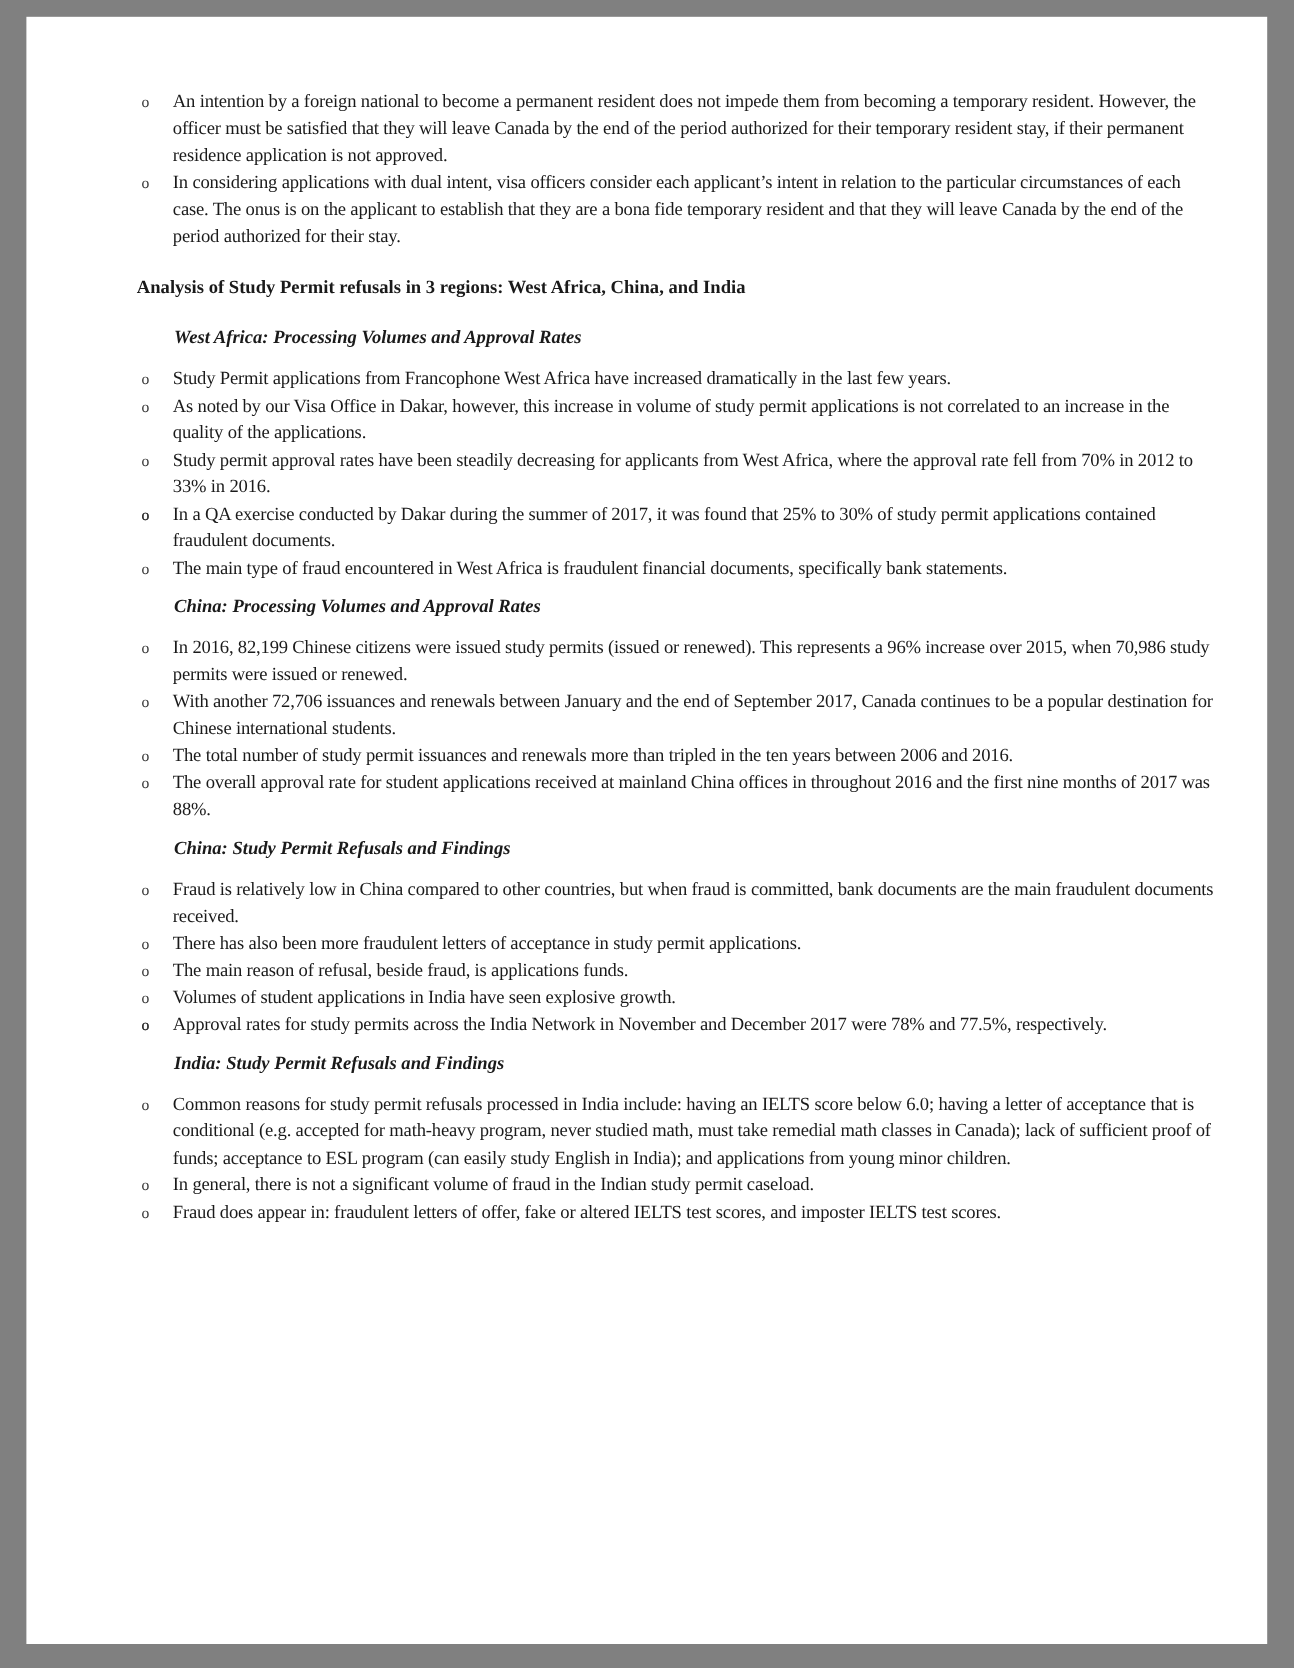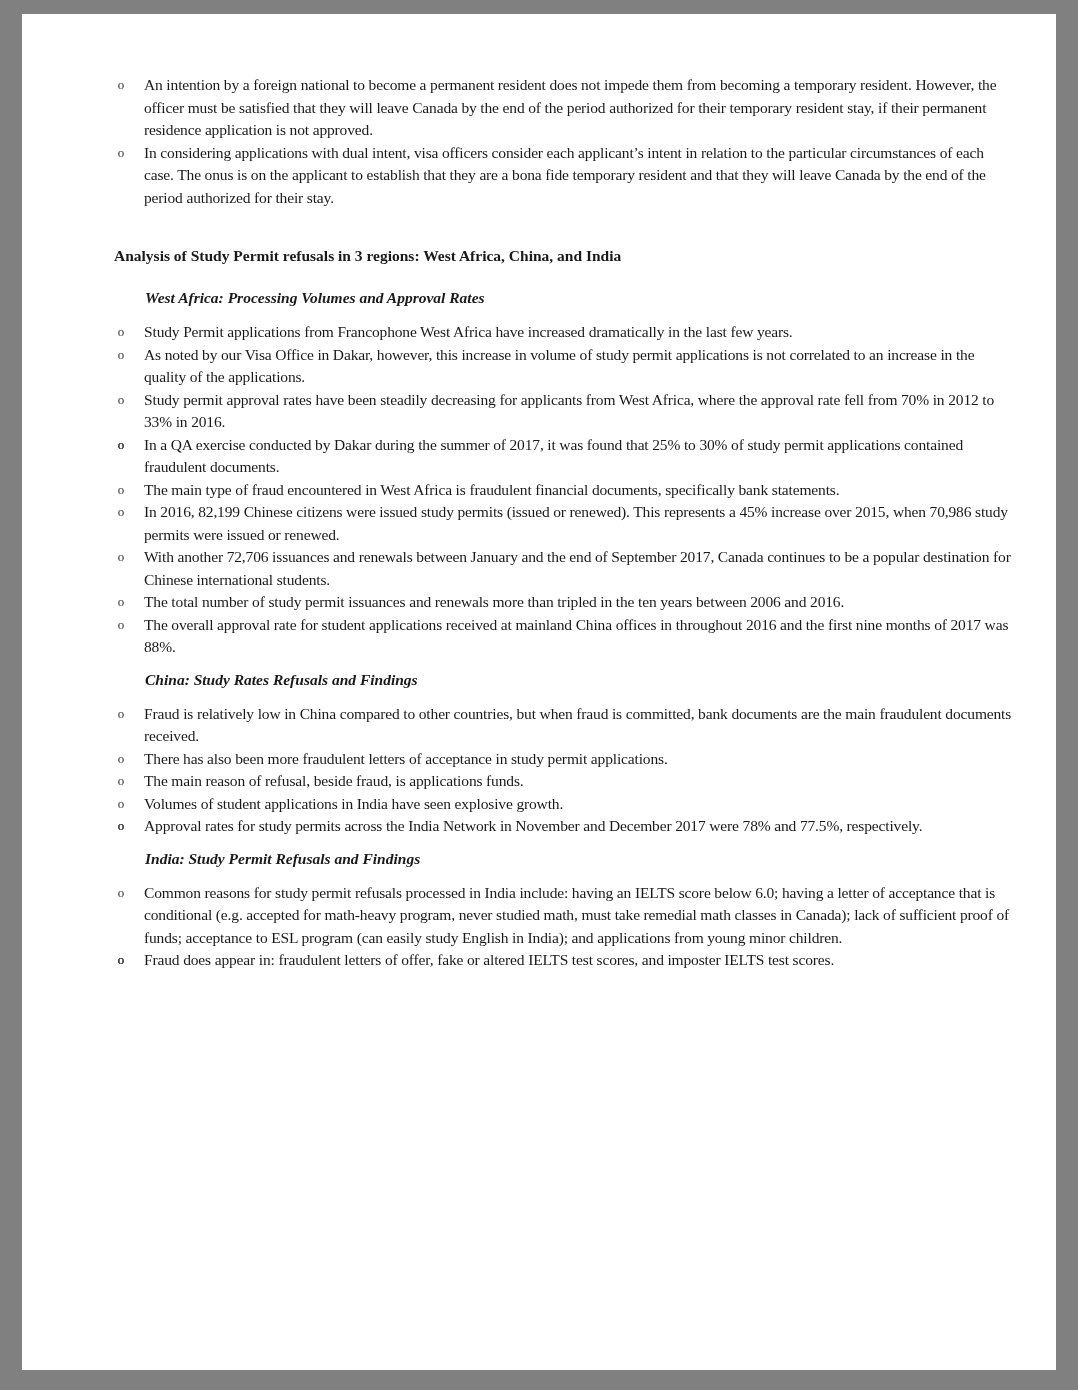--- a/index.html
+++ b/index.html
@@ -34,21 +34,21 @@
   .bullets li .marker {
     position: absolute;
     left: 0; top: 0;
     font-size: 13px;
     width: 14px; text-align: center;
     color: #333;
   }
   .section-title {
     font-weight: bold;
     font-size: 15.5px;
-    margin: 36px 0 0 0;
+    margin: 20px 0 0 0;
     line-height: 22px;
   }
   .sub-title {
     font-style: italic;
     font-weight: bold;
     font-size: 15.5px;
     margin: 0 0 12px 31px;
     line-height: 22px;
   }
   .sub-title.first { margin-top: 20px; }
@@ -73,41 +73,42 @@
       <li><span class="marker">o</span><span>As noted by our Visa Office in Dakar, however, this increase in volume of study permit applications is not correlated to an increase in the quality of the applications.</span></li>
       <li><span class="marker">o</span><span>Study permit approval rates have been steadily decreasing for applicants from West Africa, where the approval rate fell from 70% in 2012 to 33% in 2016.</span></li>
     </ul>
 
     <ul class="bullets">
       <li><span class="marker">o</span></li>
       <li><span class="marker">o</span><span>In a QA exercise conducted by Dakar during the summer of 2017, it was found that 25% to 30% of study permit applications contained fraudulent documents.</span></li>
       <li><span class="marker">o</span><span>The main type of fraud encountered in West Africa is fraudulent financial documents, specifically bank statements.</span></li>
     </ul>
 
+    <div class="sub-title after">China: Processing Volumes and Approval Rates</div>
     <ul class="bullets">
-      <li><span class="marker">o</span><span>In 2016, 82,199 Chinese citizens were issued study permits (issued or renewed). This represents a 45% increase over 2015, when 70,986 study permits were issued or renewed.</span></li>
+      <li><span class="marker">o</span><span>In 2016, 82,199 Chinese citizens were issued study permits (issued or renewed). This represents a 96% increase over 2015, when 70,986 study permits were issued or renewed.</span></li>
       <li><span class="marker">o</span><span>With another 72,706 issuances and renewals between January and the end of September 2017, Canada continues to be a popular destination for Chinese international students.</span></li>
       <li><span class="marker">o</span><span>The total number of study permit issuances and renewals more than tripled in the ten years between 2006 and 2016.</span></li>
       <li><span class="marker">o</span><span>The overall approval rate for student applications received at mainland China offices in throughout 2016 and the first nine months of 2017 was 88%.</span></li>
     </ul>
 
-    <div class="sub-title after">China: Study Rates Refusals and Findings</div>
+    <div class="sub-title after">China: Study Permit Refusals and Findings</div>
     <ul class="bullets">
       <li><span class="marker">o</span><span>Fraud is relatively low in China compared to other countries, but when fraud is committed, bank documents are the main fraudulent documents received.</span></li>
       <li><span class="marker">o</span><span>There has also been more fraudulent letters of acceptance in study permit applications.</span></li>
       <li><span class="marker">o</span><span>The main reason of refusal, beside fraud, is applications funds.</span></li>
     </ul>
 
     <ul class="bullets">
       <li><span class="marker">o</span><span>Volumes of student applications in India have seen explosive growth.</span></li>
       <li><span class="marker">o</span></li>
       <li><span class="marker">o</span><span>Approval rates for study permits across the India Network in November and December 2017 were 78% and 77.5%, respectively.</span></li>
     </ul>
 
     <div class="sub-title after">India: Study Permit Refusals and Findings</div>
     <ul class="bullets">
       <li><span class="marker">o</span><span>Common reasons for study permit refusals processed in India include: having an IELTS score below 6.0; having a letter of acceptance that is conditional (e.g. accepted for math-heavy program, never studied math, must take remedial math classes in Canada); lack of sufficient proof of funds; acceptance to ESL program (can easily study English in India); and applications from young minor children.</span></li>
-      <li><span class="marker">o</span></li>
+      <li><span class="marker">o</span><span>In general, there is not a significant volume of fraud in the Indian study permit caseload.</span></li>
       <li><span class="marker">o</span><span>Fraud does appear in: fraudulent letters of offer, fake or altered IELTS test scores, and imposter IELTS test scores.</span></li>
     </ul>
 
   </div>
 </div>
 
 </body></html>

